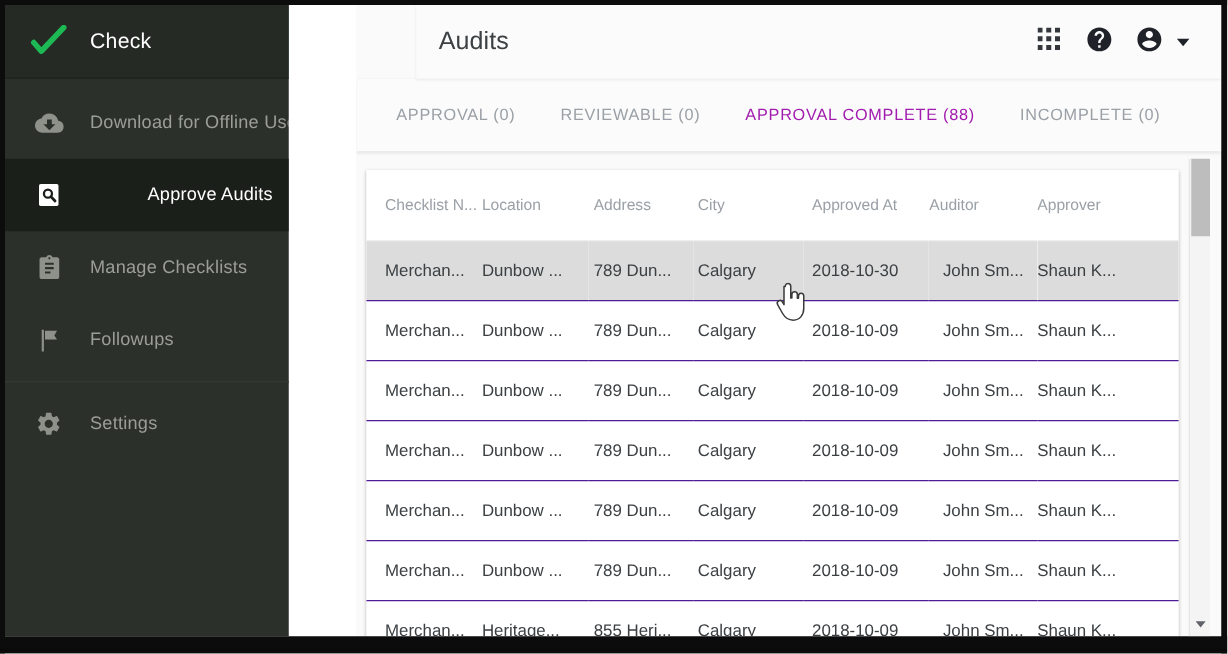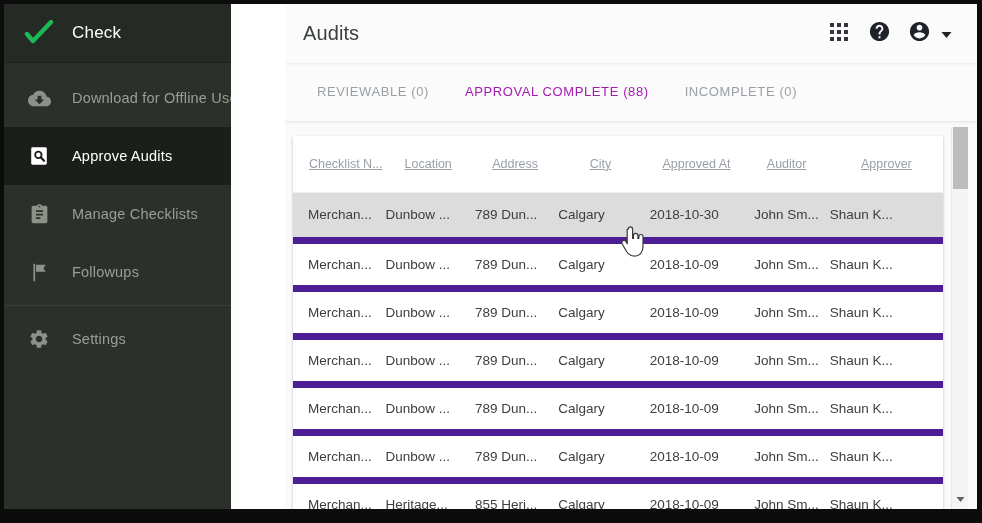--- a/index.html
+++ b/index.html
@@ -74,21 +74,21 @@
   .nav-item .nav-icon svg { display:block; }
   .nav-item .nav-label {
     color: #9b9e98;
     font-size: 14.5px;
     letter-spacing: 0.2px;
     white-space: nowrap;
   }
   .nav-item.active {
     background: #1b1f1a;
   }
-  .nav-item.active .nav-label { color: #ffffff; }
+  .nav-item.active .nav-label { color: #ffffff; margin-left: 46px; }
 
   .nav-divider {
     height: 1px;
     background: #1d221c;
     margin: 4px 0 4px 0;
     border-top: 1px solid #3a4038;
   }
 
   .collapse-btn {
     position: absolute;
@@ -111,20 +111,21 @@
 
   .topbar {
     position: relative;
     height: 59px;
     background: #fbfbfb;
     display: flex;
     align-items: center;
     padding: 0 22px 0 18px;
     box-shadow: 0 1px 2px rgba(0,0,0,0.07);
     z-index: 3;
+    margin-left: 48px;
   }
   .topbar .page-title {
     font-size: 20px;
     color: #3c4043;
     letter-spacing: 0.1px;
   }
   .topbar .spacer { flex: 1; }
   .topbar .icon-btn {
     width: 34px; height: 34px;
     display: flex; align-items: center; justify-content: center;
@@ -176,40 +177,39 @@
     background: #ffffff;
     box-shadow: 0 1px 3px rgba(0,0,0,0.16), 0 1px 2px rgba(0,0,0,0.10);
     overflow: hidden;
   }
   table.audits {
     width: 100%;
     border-collapse: collapse;
     table-layout: fixed;
   }
   table.audits th {
-    text-align: center;
+    text-align: left;
     font-weight: normal;
     font-size: 12.5px;
     color: #9aa0a6;
     height: 56px;
     padding: 0 0 0 0;
     white-space: nowrap;
     overflow: hidden;
     text-overflow: ellipsis;
     border-bottom: 1px solid #eeeeee;
-    text-decoration: underline;
   }
   table.audits td {
     font-size: 13.5px;
     color: #3c4043;
     height: 48px;
     white-space: nowrap;
     overflow: hidden;
     text-overflow: ellipsis;
-    border-bottom: 7px solid #4c1d95;
+    border-bottom: 1px solid #4c1d95;
   }
   table.audits tr.row { cursor: pointer; }
   table.audits tr.row.hovered td { background: #dcdcdc; }
 
   .col-checklist { width: 88px;  padding-left: 15px !important; }
   .col-location  { width: 85px;  padding-left: 2px !important; }
   .col-address   { width: 82px;  padding-left: 4px !important; }
   .col-city      { width: 85px;  padding-left: 3px !important; }
   .col-approved  { width: 98px;  padding-left: 7px !important; }
   .col-auditor   { width: 84px;  padding-left: 0px !important; text-align: center; }
@@ -367,20 +367,21 @@
       <div class="caret-btn">
         <span>
           <svg width="11" height="8" viewBox="0 0 11 8">
             <path d="M0.5 1 L5.5 7 L10.5 1 Z" fill="#1f2329"></path>
           </svg>
         </span>
       </div>
     </div>
 
     <div class="tabbar">
+      <div class="tab">APPROVAL (0)</div>
       <div class="tab">REVIEWABLE (0)</div>
       <div class="tab active">APPROVAL COMPLETE (88)</div>
       <div class="tab">INCOMPLETE (0)</div>
     </div>
 
     <div class="content-area">
 
       <div class="table-card">
         <table class="audits">
           <thead>

